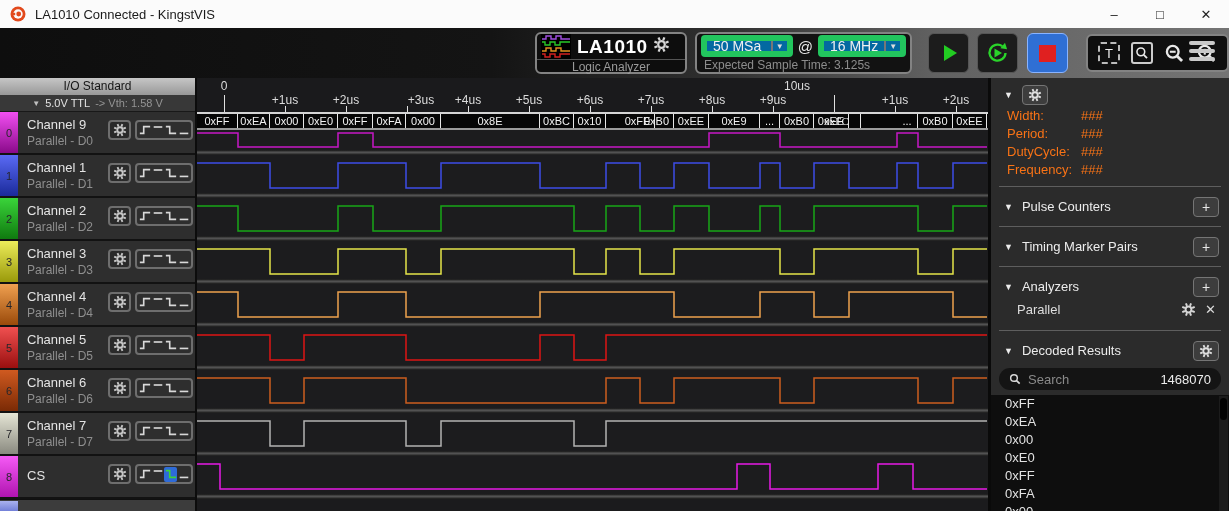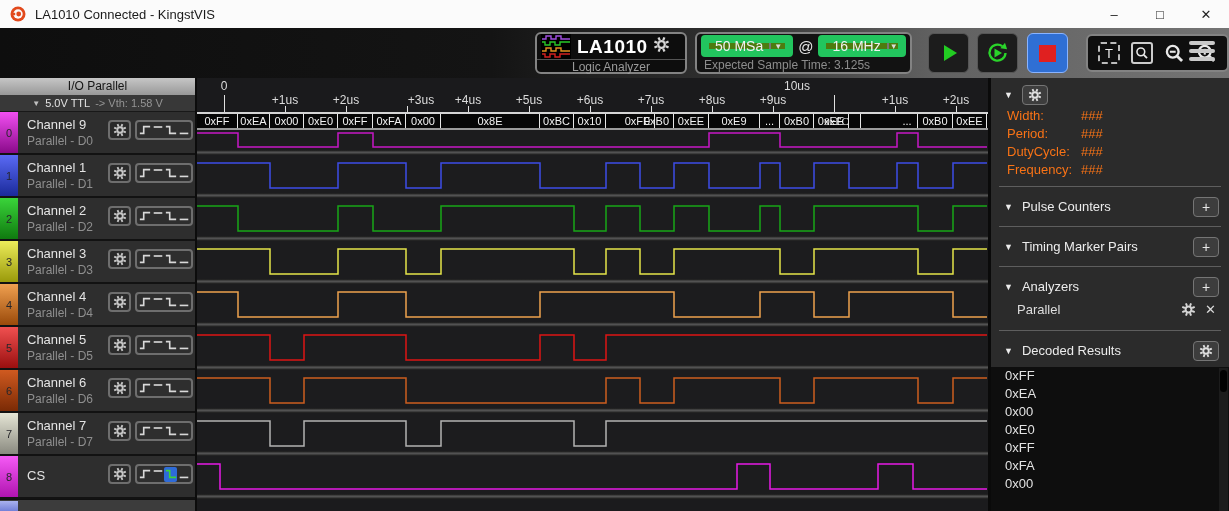--- a/index.html
+++ b/index.html
@@ -18,21 +18,21 @@
   .toolbar{height:50px;display:flex;align-items:center;position:relative;
     background:linear-gradient(90deg,#0e0e0e 0%,#141414 40%,#2e2e2e 58%,#616161 76%,#747474 100%);justify-content:flex-end;}
   .device{width:152px;height:42px;margin-left:6px;border:2px solid #838383;border-radius:6px;
           background:#0d0d0d;display:flex;flex-direction:column;}
   .device-top{flex:1;display:flex;align-items:center;padding:0 4px;}
   .device-name{font-size:19px;font-weight:bold;color:#fff;letter-spacing:.5px;margin:0 5px 0 6px;}
   .device-bottom{height:16px;border-top:1px solid #555;font-size:12px;color:#9a9a9a;
                  text-align:center;line-height:14px;}
   .samplebox{width:217px;height:42px;margin-left:8px;border:2px solid #838383;border-radius:6px;background:#121212;}
   .sample-top{height:23px;display:flex;align-items:center;padding:1px 4px 0 4px;gap:5px;}
-  .select{height:22px;border:8px solid #22c55e;border-radius:4px;background:#4d7c0f;display:flex;align-items:center;}
+  .select{height:22px;border:6px solid #22c55e;border-radius:4px;background:#0369a1;display:flex;align-items:center;}
   .sel-text{font-size:14px;color:#f0f0f0;padding:0 6px;flex:1;white-space:nowrap;}
   .sel-arrow{width:16px;height:100%;border-left:2px solid #777;display:flex;align-items:center;
              justify-content:center;font-size:8px;color:#ddd;}
   .w50{width:94px}.w16{width:88px}
   .at{color:#e8e8e8;font-size:15px;}
   .sample-sub{font-size:12px;color:#8d8d8d;padding-left:7px;margin-top:1px;white-space:nowrap;}
   .toolbtn{width:41px;height:40px;border:1px solid #565656;border-radius:6px;background:#1c1c1c;
            display:flex;align-items:center;justify-content:center;}
   .toolbtn.play{margin-left:16px}.toolbtn.loop{margin-left:8px}
   .toolbtn.stop{margin-left:9px;background:#2f6fd4;border:1px solid #8ab4ff;}
@@ -212,21 +212,21 @@
   <div class="hamburger">
     <div></div>
     <div></div>
     <div></div>
   </div>
 </div>
 
 <div class="main">
 
   <div class="sidebar">
-    <div class="io-header">I/O Parallel</div>
+    <div class="io-header">I/O Standard</div>
     <div class="io-sub">
       <span class="arr">▼</span>
       <span class="std">5.0V TTL</span>
       <span class="vth">-&gt; Vth:  1.58 V</span>
     </div>
     <div id="channel-list">
         <div class="channel-row">
           <div class="badge" style="background:linear-gradient(#f24ff2,#8a0a8a)">0</div>
           <div class="ch-name">Channel 9</div>
           <div class="ch-sub">Parallel - D0</div>
@@ -793,20 +793,28 @@
             <line x1="8.0" y1="14.8" x2="6.6" y2="18.3" stroke="#e0e0e0" stroke-width="2.6"></line>
             <line x1="5.2" y1="12.0" x2="1.7" y2="13.5" stroke="#e0e0e0" stroke-width="2.6"></line>
             <line x1="5.2" y1="8.0" x2="1.7" y2="6.6" stroke="#e0e0e0" stroke-width="2.6"></line>
             <line x1="8.0" y1="5.2" x2="6.5" y2="1.7" stroke="#e0e0e0" stroke-width="2.6"></line>
             <line x1="12.0" y1="5.2" x2="13.4" y2="1.7" stroke="#e0e0e0" stroke-width="2.6"></line>
             <line x1="14.8" y1="8.0" x2="18.3" y2="6.5" stroke="#e0e0e0" stroke-width="2.6"></line>
           </svg>
         </span>
     </div>
 
+    <div class="searchbar">
+      <svg width="12" height="12" viewBox="0 0 18 18">
+        <circle cx="7.5" cy="7.5" r="5" fill="none" stroke="#dadada" stroke-width="2.2"></circle>
+        <line x1="11.3" y1="11.3" x2="16" y2="16" stroke="#dadada" stroke-width="2.6"></line>
+      </svg>
+      <span class="search-ph">Search</span>
+      <span class="search-count">1468070</span>
+    </div>
 
     <div class="dlist" id="dlist">
       <div class="dscroll">
         <div class="dthumb"></div>
       </div>
     <div class="ditem">0xFF</div>
         <div class="ditem">0xEA</div>
         <div class="ditem">0x00</div>
         <div class="ditem">0xE0</div>
         <div class="ditem">0xFF</div>

